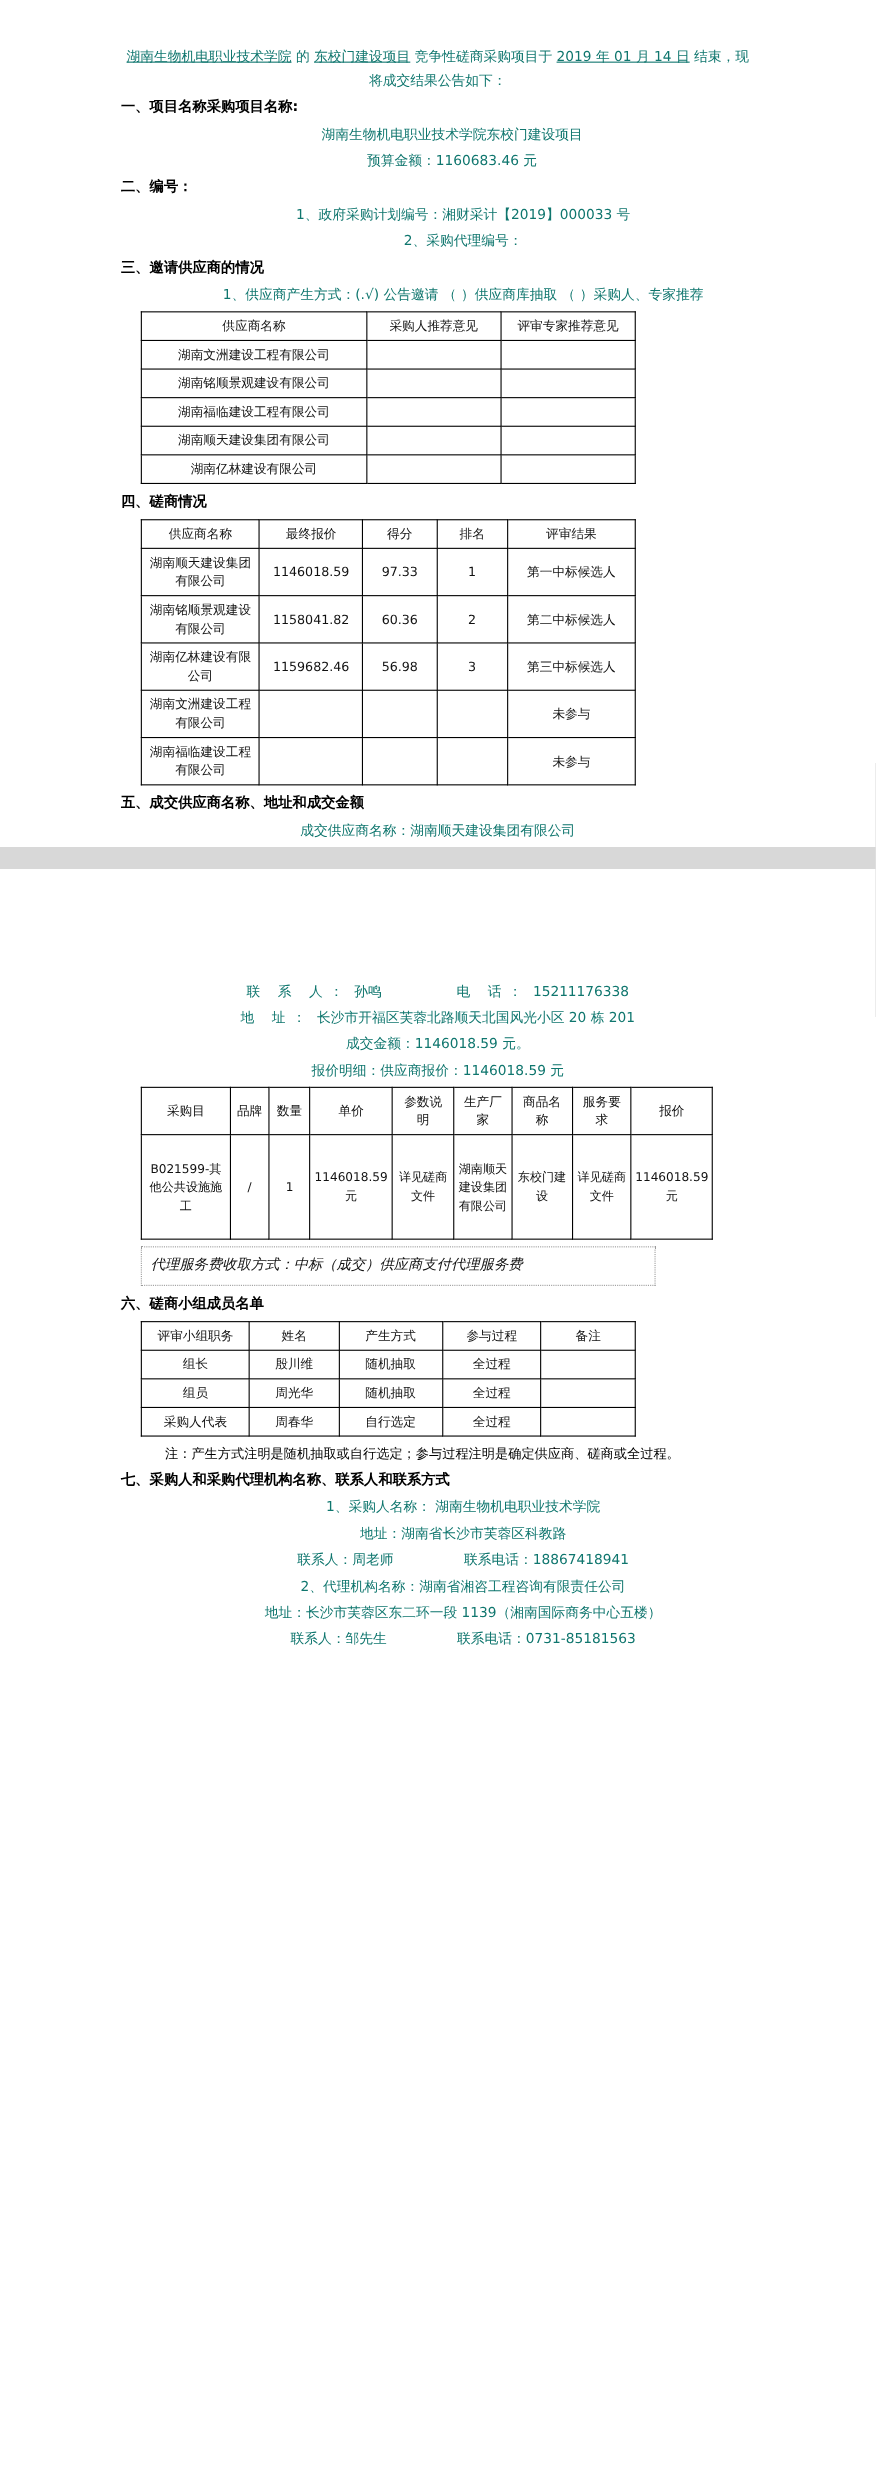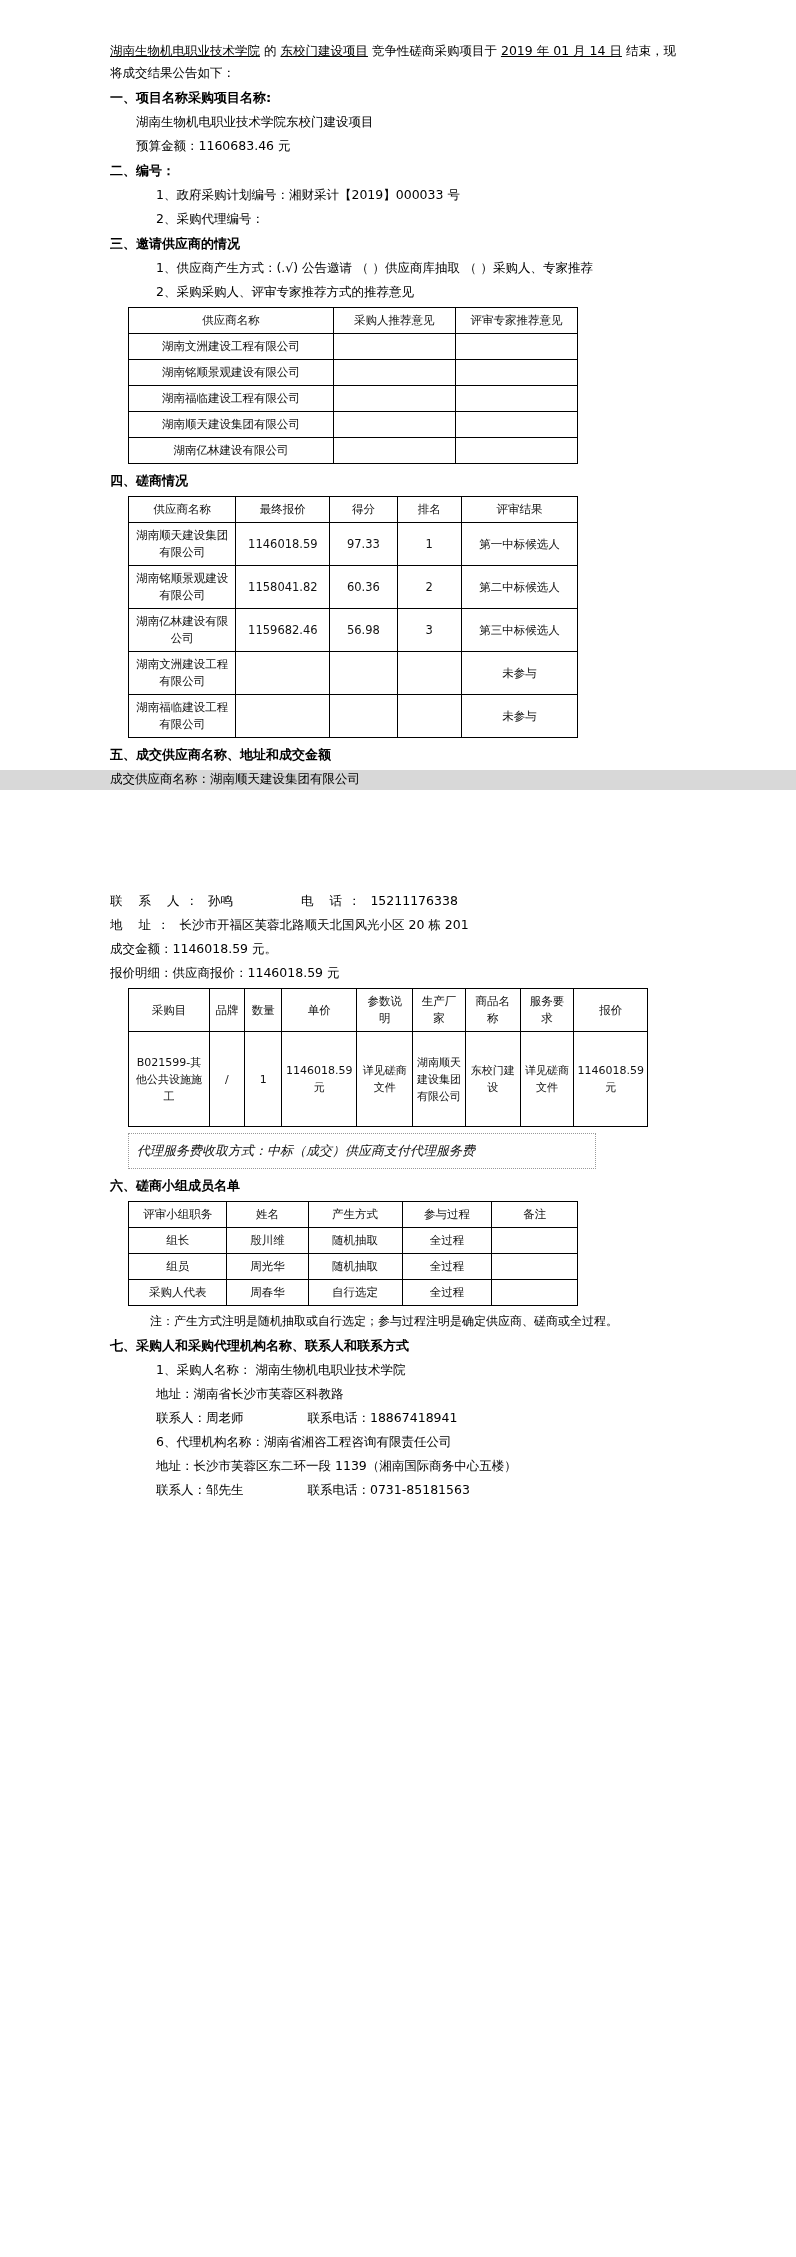--- a/index.html
+++ b/index.html
@@ -16,22 +16,23 @@
     padding:40px 110px 40px 110px;
     position:relative;
   }
   .sheet.first{height:770px;}
   .sheet.second{height:1813px;}
   .gap{height:20px;background:#d8d8d8;}
   p{margin:0;}
   .line{
     font-size:12.5px;
     line-height:22px;
-    color:#000000;
+    color:#0f766e;
     margin:0 0 2px 0;
+    text-align:center;
   }
   .indent1{margin-left:26px;}
   .indent2{margin-left:46px;}
   .u{text-decoration:underline;}
   .heading{
     font-size:13px;
     font-weight:bold;
     line-height:22px;
     margin:3px 0 2px 0;
   }
@@ -91,21 +92,20 @@
     <p class="heading">一、项目名称采购项目名称:</p>
     <p class="line indent1">湖南生物机电职业技术学院东校门建设项目</p>
     <p class="line indent1">预算金额：1160683.46 元</p>
 
     <p class="heading">二、编号：</p>
     <p class="line indent2">1、政府采购计划编号：湘财采计【2019】000033 号</p>
     <p class="line indent2">2、采购代理编号：</p>
 
     <p class="heading">三、邀请供应商的情况</p>
     <p class="line indent2">1、供应商产生方式：(.√) 公告邀请 （ ）供应商库抽取 （ ）采购人、专家推荐</p>
-    <p class="line indent2">2、采购采购人、评审专家推荐方式的推荐意见</p>
 
     <table class="t-supplier">
       <thead>
         <tr>
           <th style="width:210px">供应商名称</th>
           <th style="width:120px">采购人推荐意见</th>
           <th style="width:120px">评审专家推荐意见</th>
         </tr>
       </thead>
       <tbody>
@@ -284,21 +284,21 @@
     <p class="note">注：产生方式注明是随机抽取或自行选定；参与过程注明是确定供应商、磋商或全过程。</p>
 
     <p class="heading">七、采购人和采购代理机构名称、联系人和联系方式</p>
     <p class="line indent2">1、采购人名称：  湖南生物机电职业技术学院</p>
     <p class="line indent2">地址：湖南省长沙市芙蓉区科教路</p>
     <p class="line indent2">
       <span>联系人：周老师</span>
       <span style="display:inline-block;width:56px"></span>
       <span>联系电话：18867418941</span>
     </p>
-    <p class="line indent2">6、代理机构名称：湖南省湘咨工程咨询有限责任公司</p>
+    <p class="line indent2">2、代理机构名称：湖南省湘咨工程咨询有限责任公司</p>
     <p class="line indent2">地址：长沙市芙蓉区东二环一段 1139（湘南国际商务中心五楼）</p>
     <p class="line indent2">
       <span>联系人：邹先生</span>
       <span style="display:inline-block;width:56px"></span>
       <span>联系电话：0731-85181563</span>
     </p>
 
   </div>
 
 </div>

